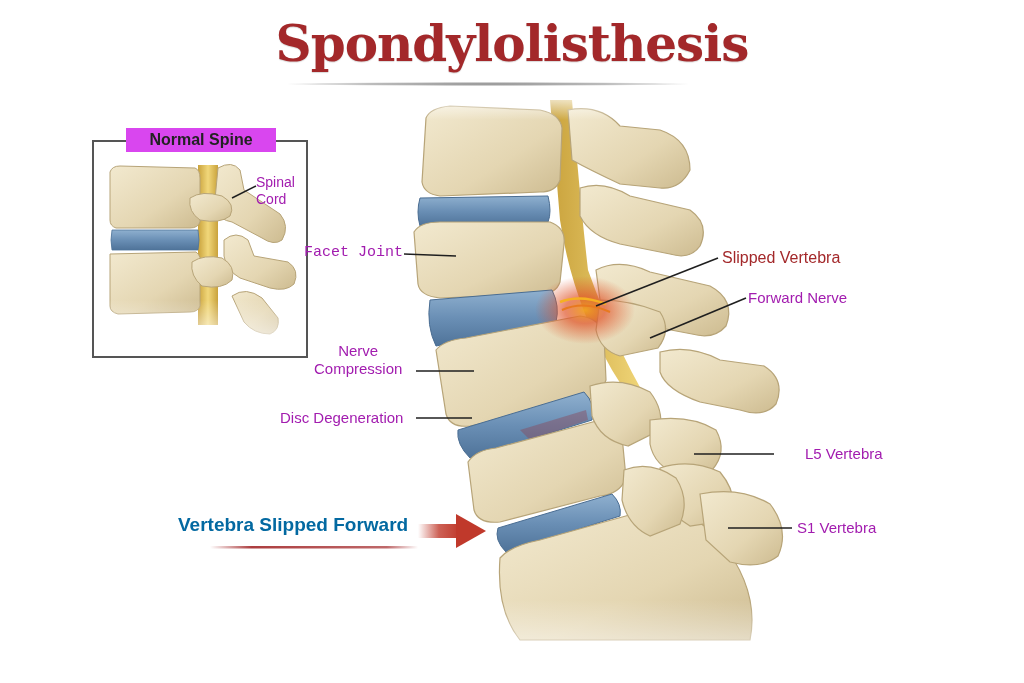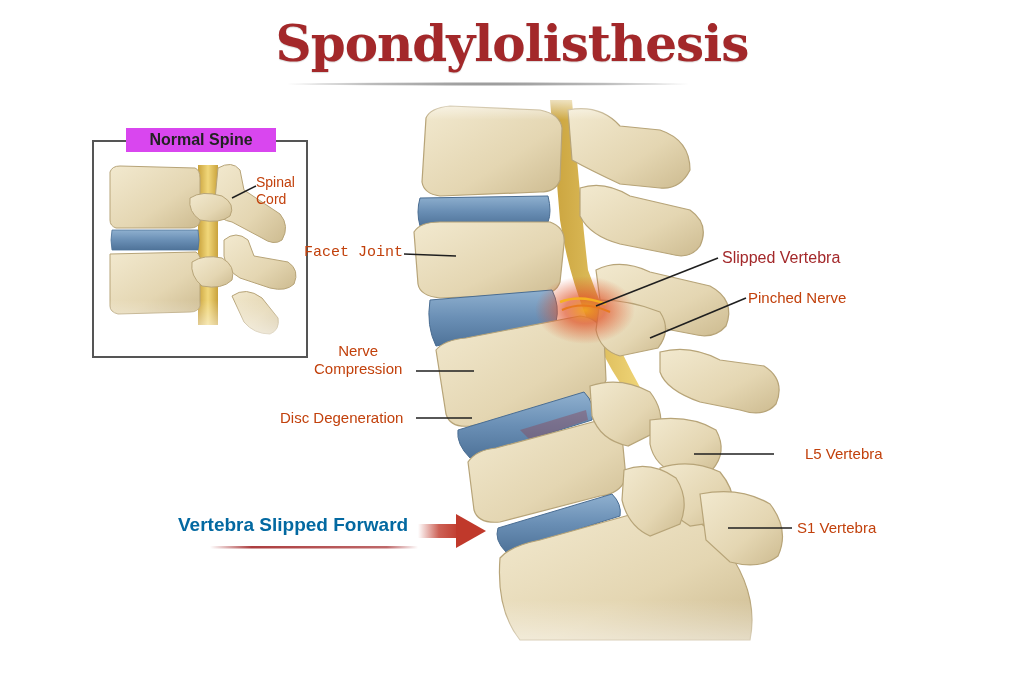--- a/index.html
+++ b/index.html
@@ -27,21 +27,21 @@
   .inset-title {
     position: absolute; left: 126px; top: 128px; width: 150px;
     text-align: center; background: #d946ef;
     font-family: "Liberation Sans", sans-serif; font-weight: bold;
     font-size: 16px; color: #222; line-height: 24px;
   }
   .inset-title span { padding: 0 2px; }
 
   .label {
     position: absolute; font-family: "Liberation Sans", sans-serif;
-    font-size: 15px; color: #c2410c; line-height: 18px; white-space: nowrap;
+    font-size: 15px; color: #a21caf; line-height: 18px; white-space: nowrap;
   }
   .label.red { color: #a3282a; font-weight: normal; }
 
   .spinal-cord-label { left: 256px; top: 174px; font-size: 14px; line-height: 17px; }
   .facet-label { left: 304px; top: 244px; font-family: Liberation Mono, monospace; }
   .nerve-comp-label { left: 314px; top: 342px; text-align: center; }
   .disc-degen-label { left: 280px; top: 409px; }
   .slipped-label { left: 722px; top: 249px; font-size: 16px; }
   .pinched-label { left: 748px; top: 289px; }
   .l5-label { left: 778px; top: 445px; margin-left: 27px; }
@@ -193,16 +193,16 @@
   <div>Cord</div>
 </div>
 
 <div class="label facet-label">Facet Joint</div>
 <div class="label nerve-comp-label">
   <div>Nerve</div>
   <div>Compression</div>
 </div>
 <div class="label disc-degen-label">Disc Degeneration</div>
 <div class="label red slipped-label">Slipped Vertebra</div>
-<div class="label pinched-label">Pinched Nerve</div>
+<div class="label pinched-label">Forward Nerve</div>
 <div class="label l5-label">L5 Vertebra</div>
 <div class="label s1-label">S1 Vertebra</div>
 <div class="label forward-label">Vertebra Slipped Forward</div>
 
 </body></html>

